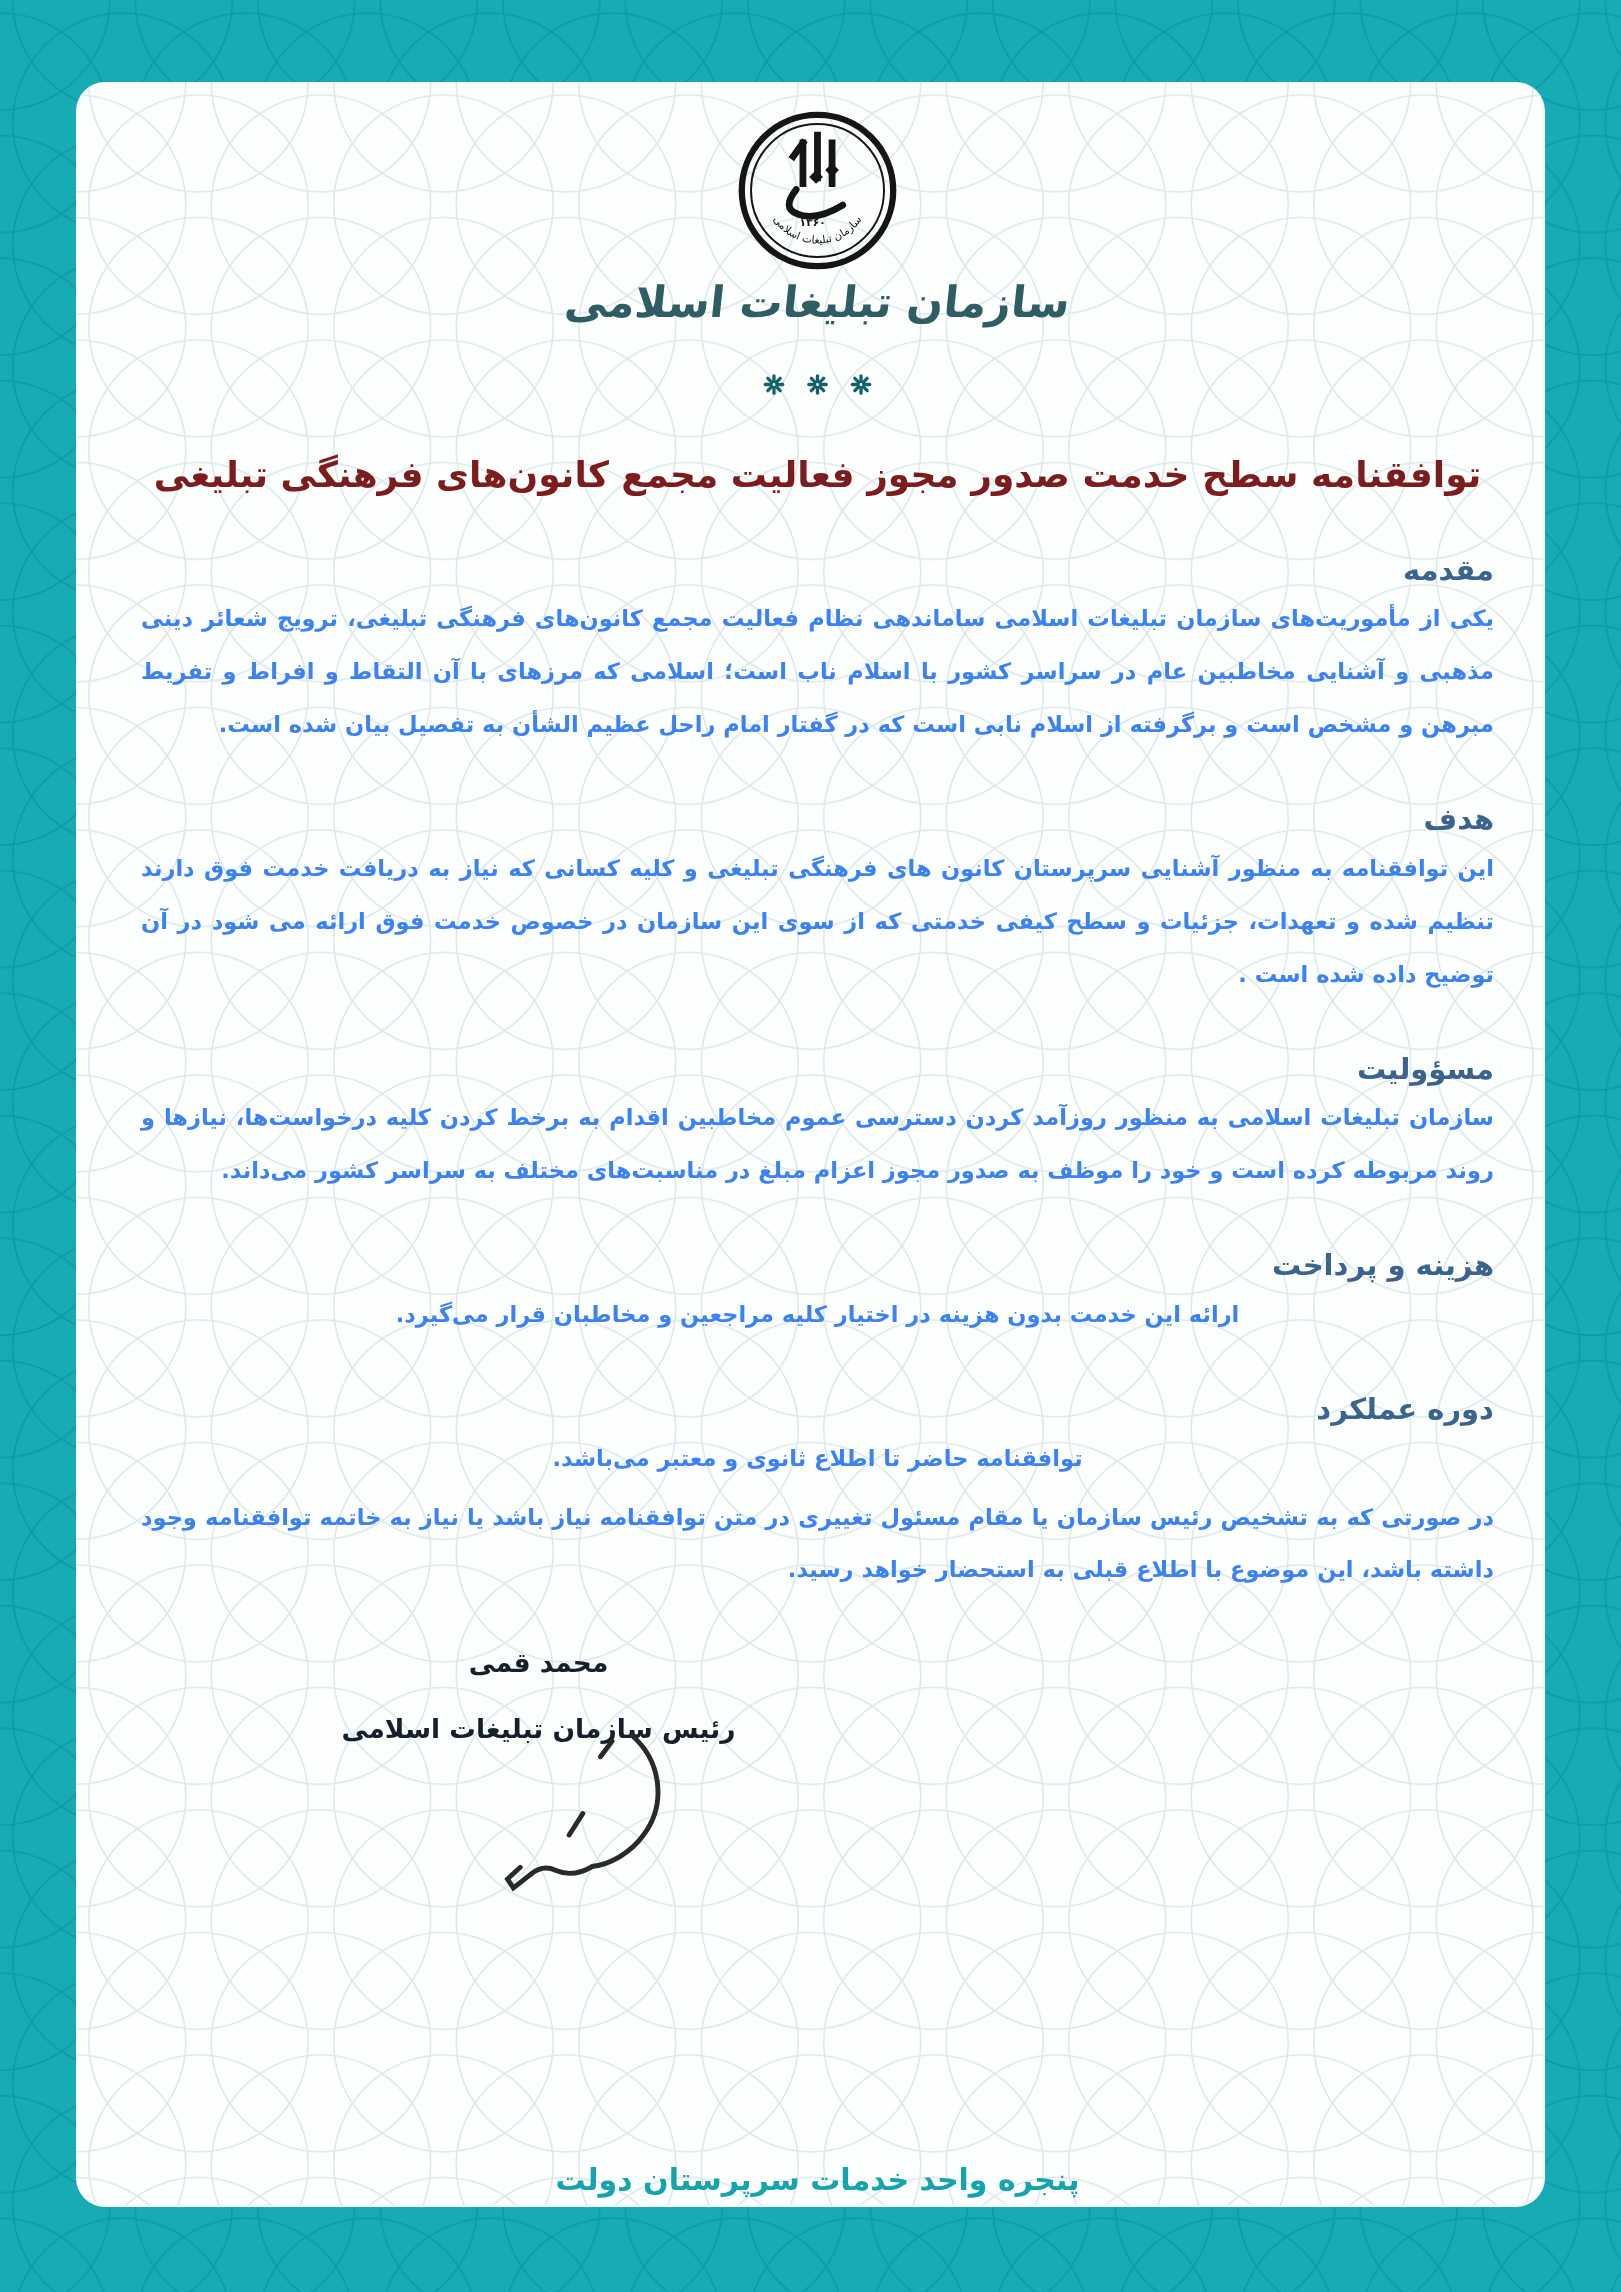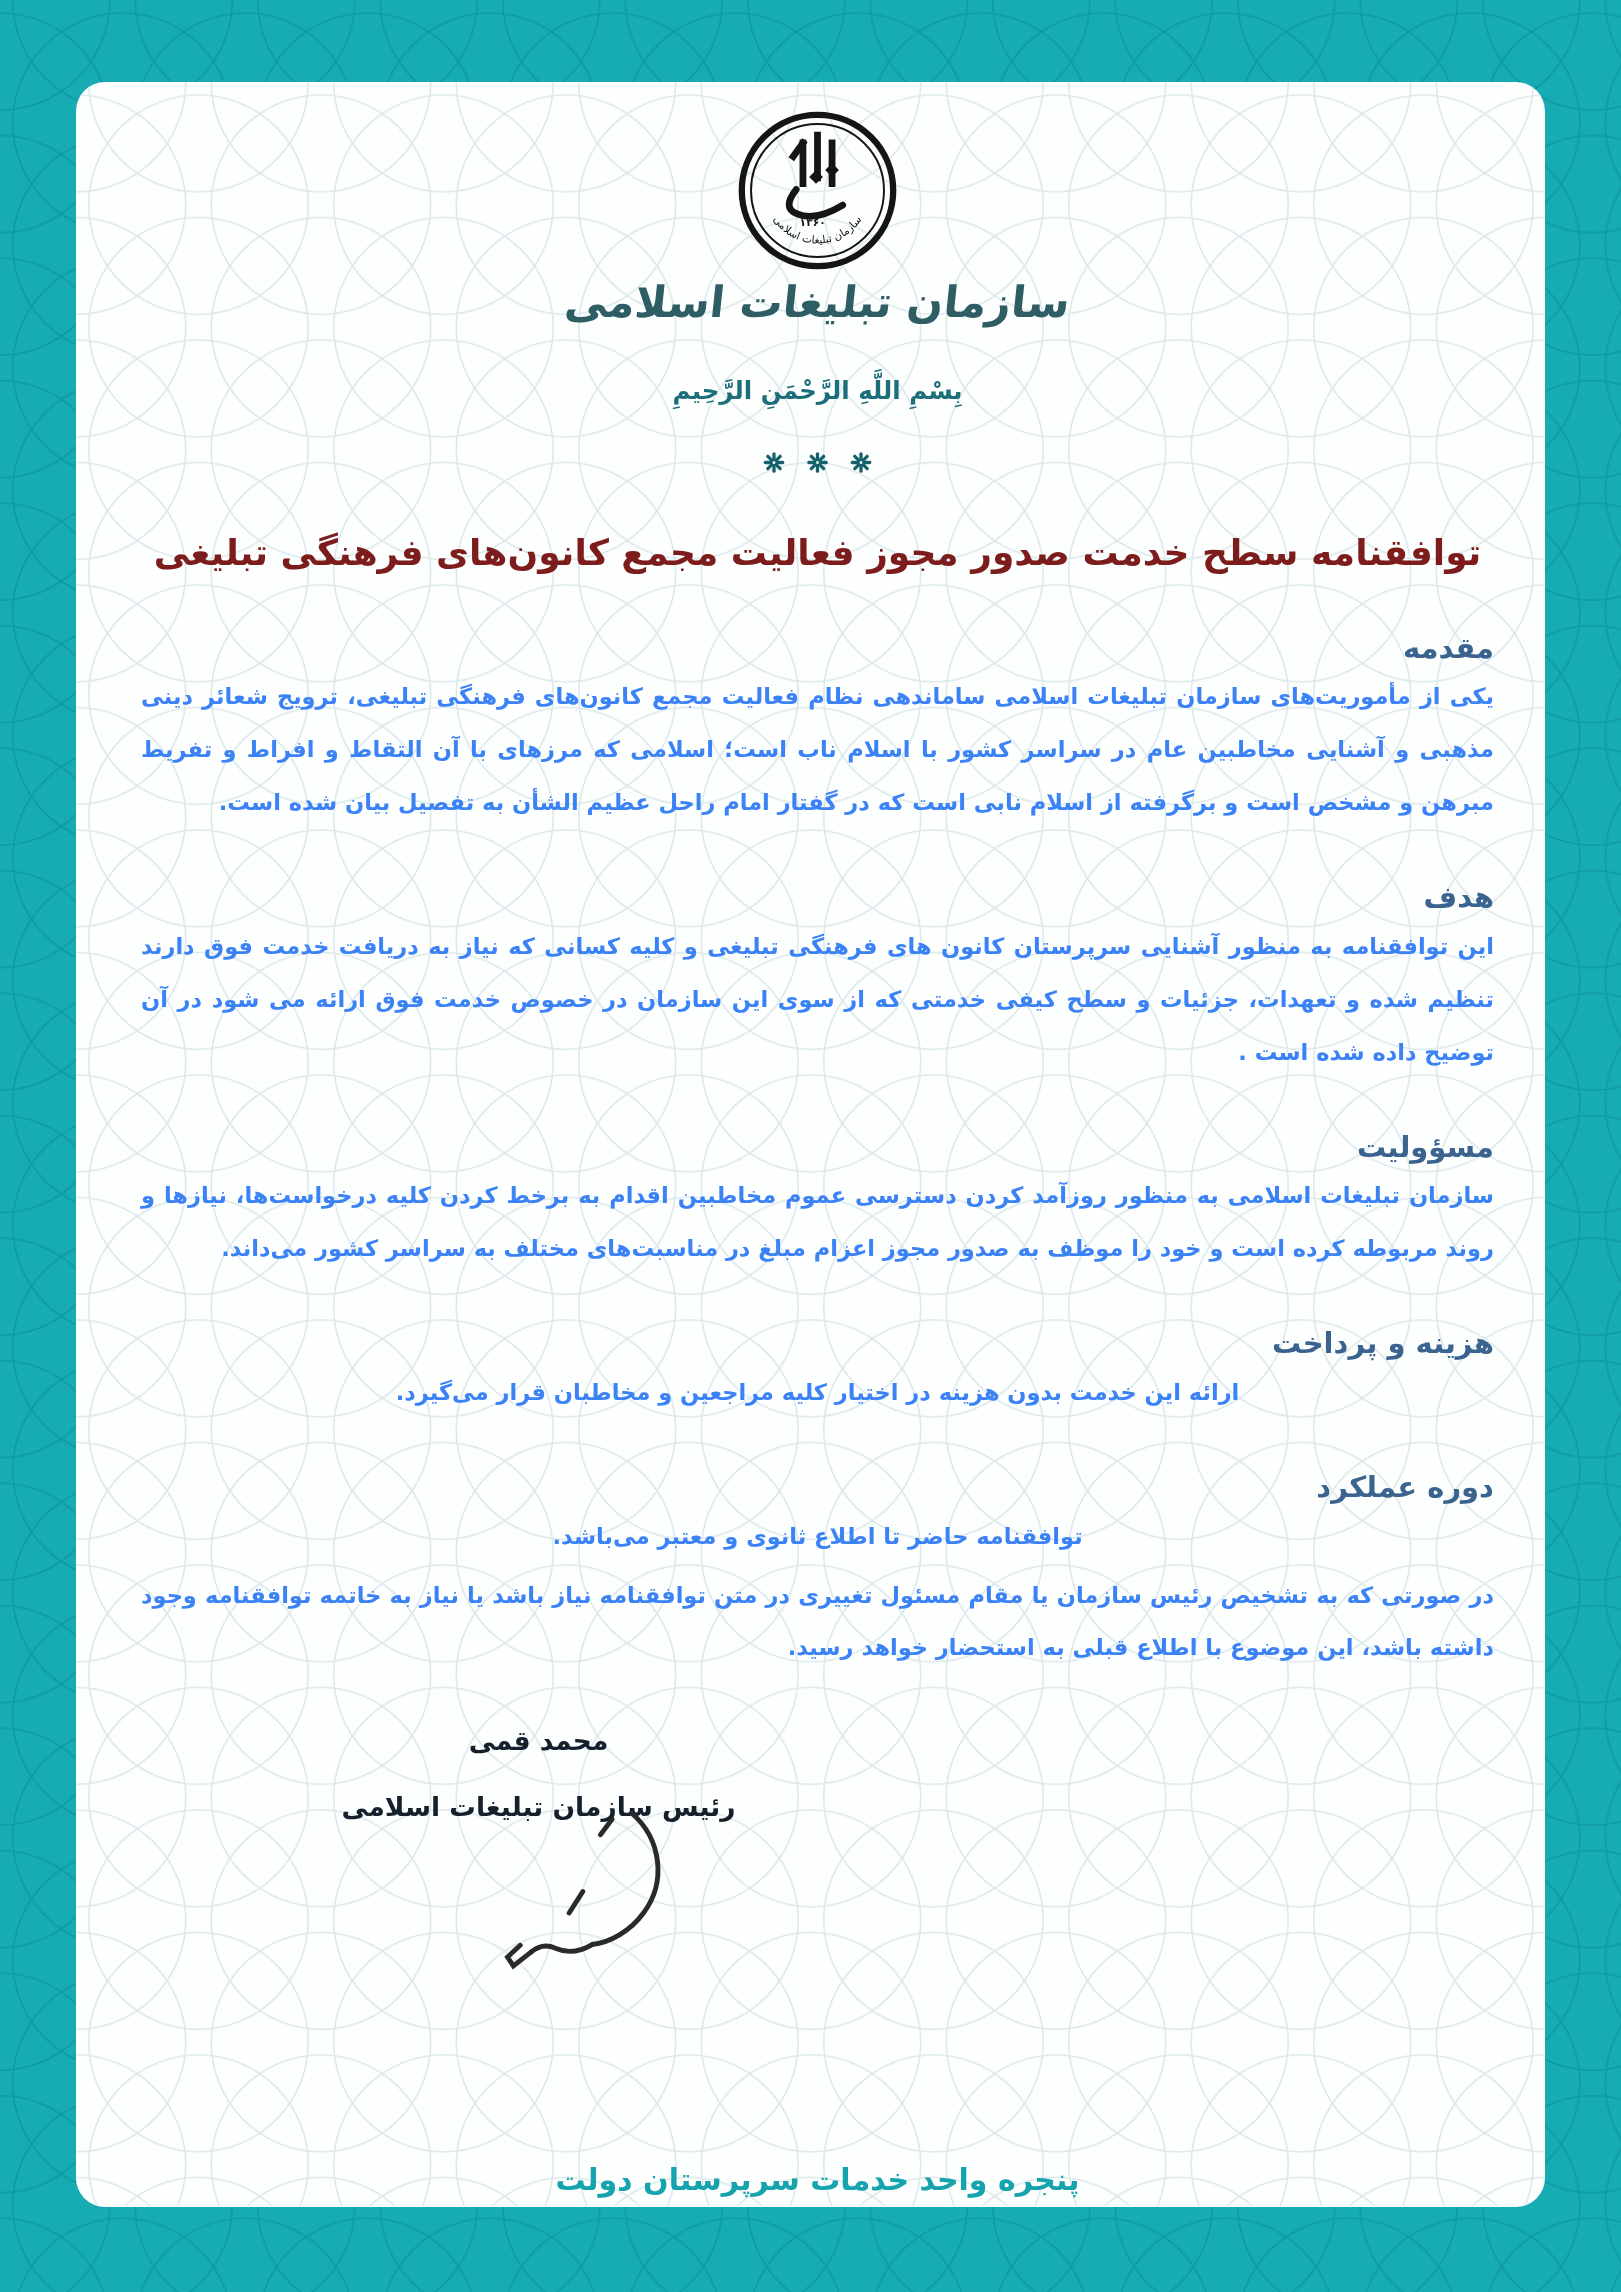--- a/index.html
+++ b/index.html
@@ -184,21 +184,20 @@
           <text font-size="11" fill="#151515">
             <textPath href="#arcIn" startOffset="50%" text-anchor="middle">سازمان تبلیغات اسلامی</textPath>
           </text>
         </svg>
       </div>
 
       <div>
         <div class="calligraphy">سازمان تبلیغات اسلامی</div>
       </div>
 
-      <div class="bismillah">بِسْمِ اللَّهِ الرَّحْمَنِ الرَّحِيمِ</div>
 
 
       <div class="ornament">
         <svg width="127" height="29" viewBox="0 0 130 30">
           <g stroke="#14616b" stroke-width="3.4" stroke-linecap="round">
             <g transform="translate(20,15)">
               <line x1="0" y1="-9" x2="0" y2="-3"></line>
                 <line x1="0" y1="3" x2="0" y2="9"></line>
               <line x1="-9" y1="0" x2="-3" y2="0"></line>
                 <line x1="3" y1="0" x2="9" y2="0"></line>

